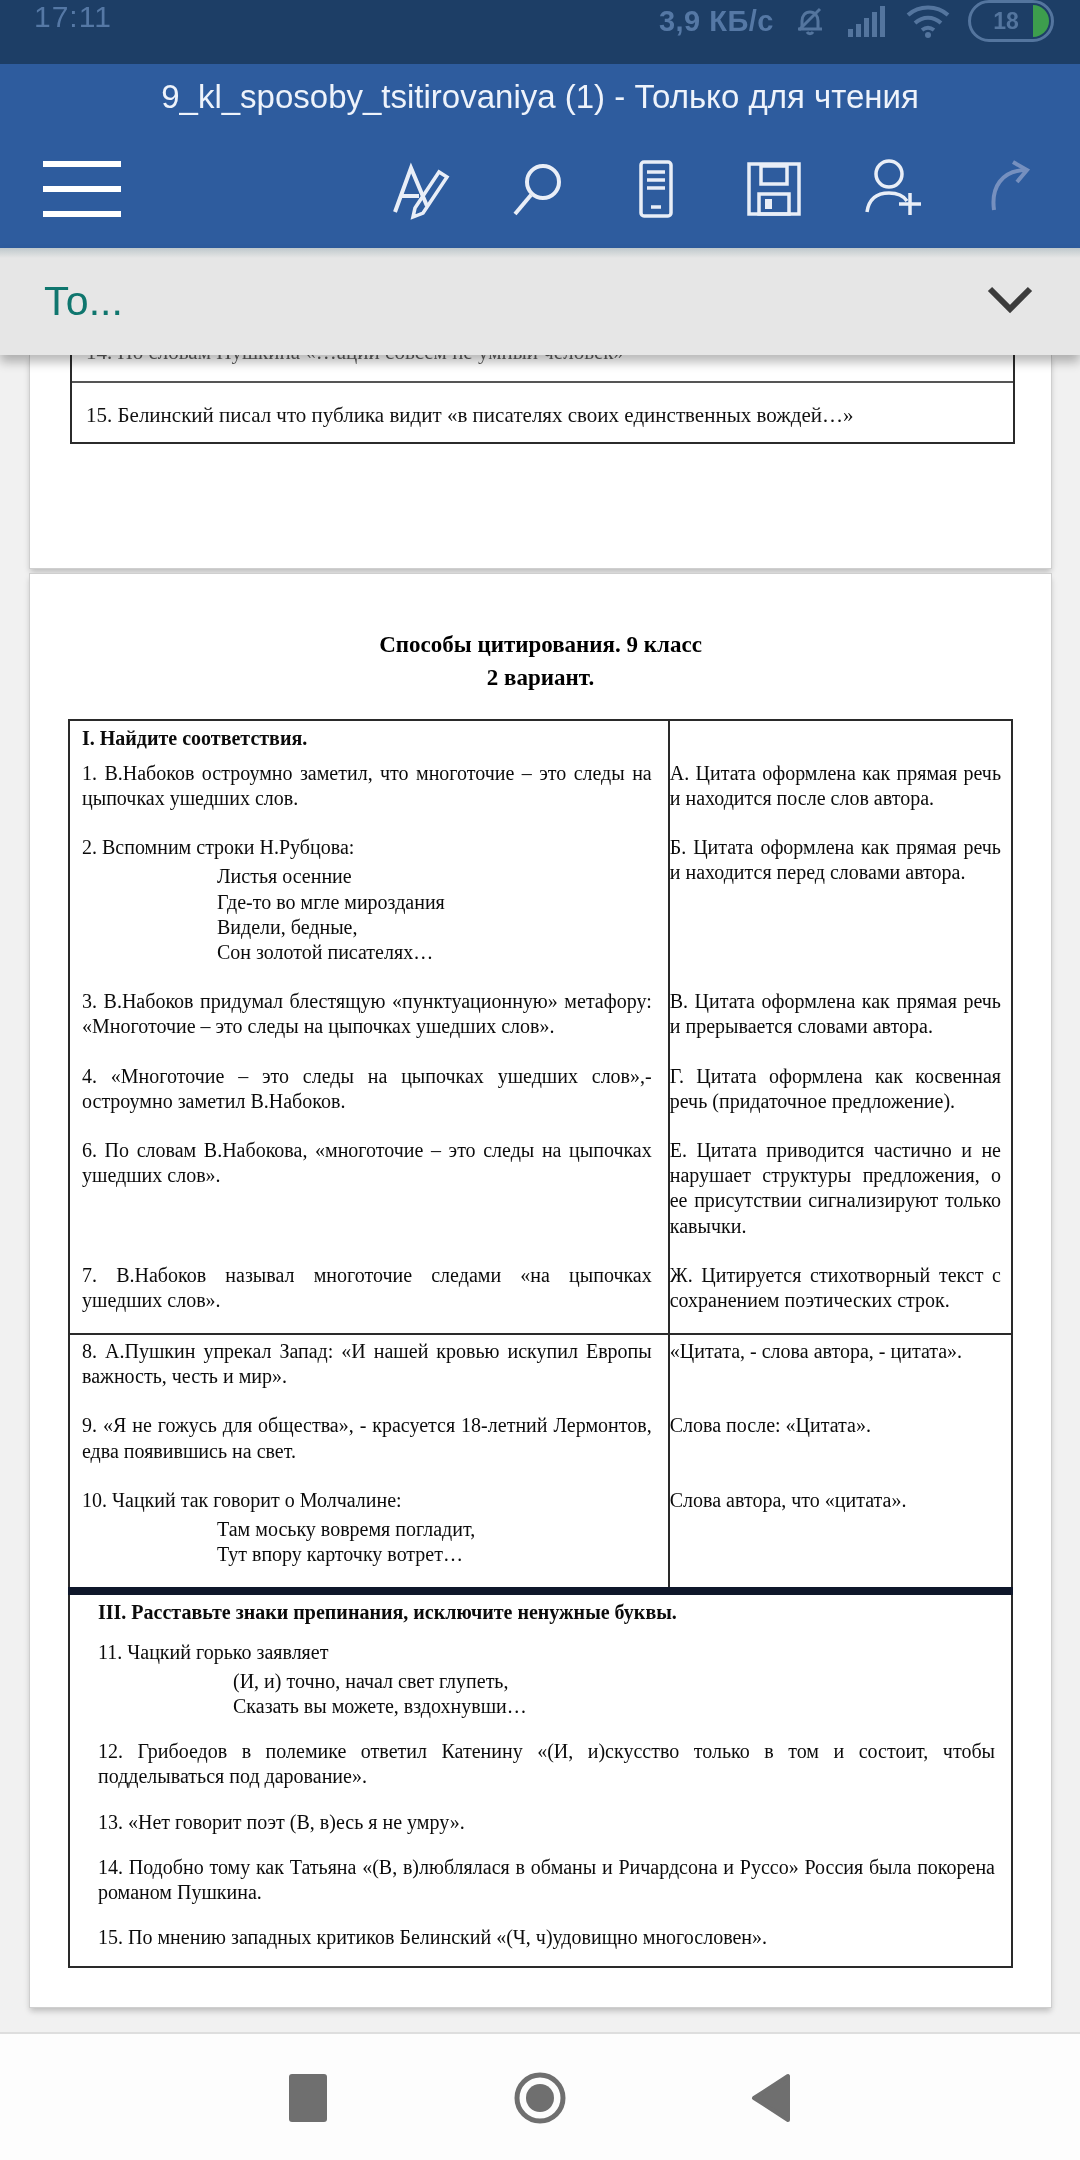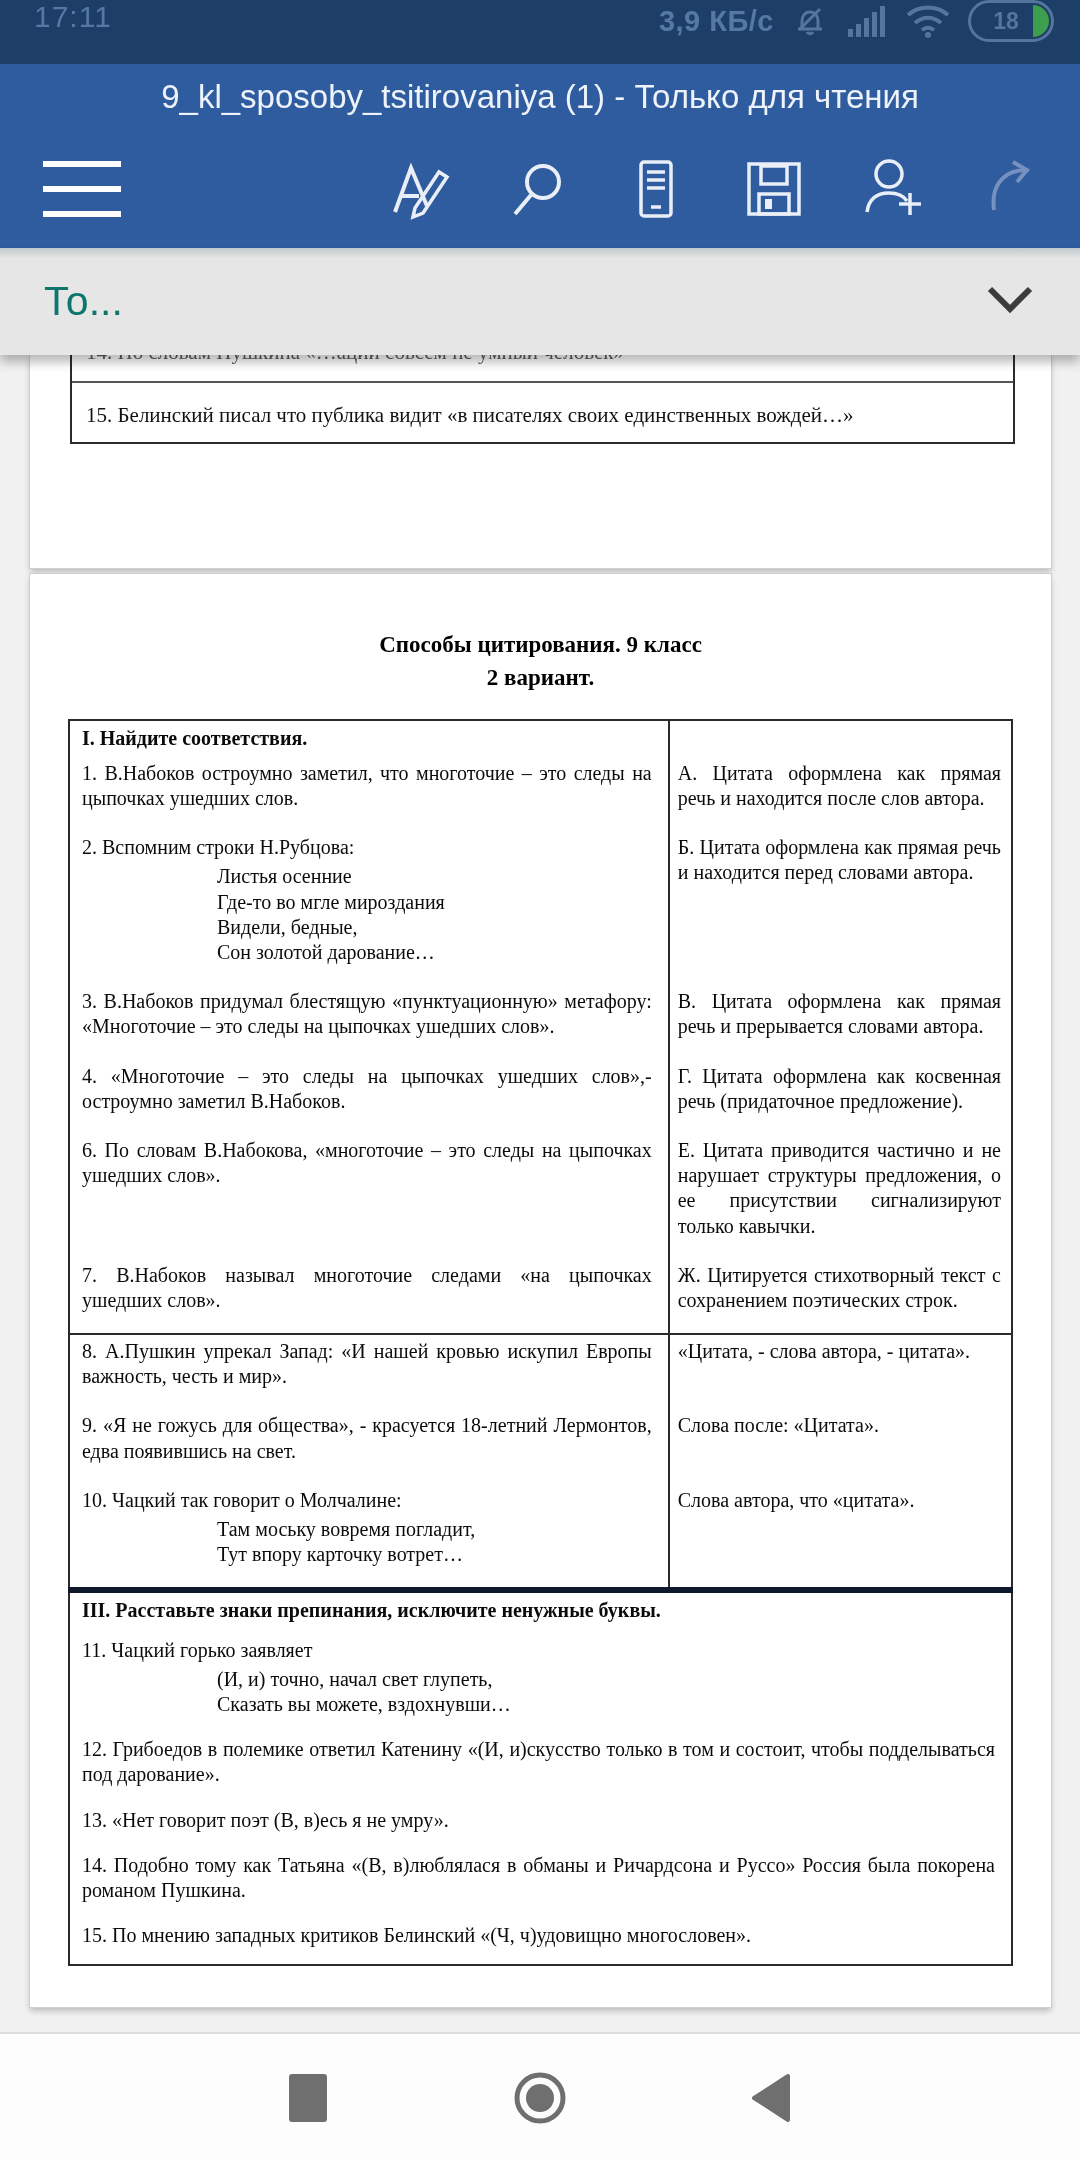--- a/index.html
+++ b/index.html
@@ -70,24 +70,24 @@
     margin-top:54px;text-align:center;font-family:"Liberation Serif",serif;
     font-weight:bold;font-size:23px;color:#000;line-height:1.45;
   }
   .main-table{
     margin:24px auto 0 38px;width:945px;border-collapse:collapse;table-layout:fixed;
     font-family:"Liberation Serif",serif;font-size:20px;color:#0b0b0b;line-height:1.26;
   }
   .main-table{border:2px solid #2a2a2a;}
   .main-table td{vertical-align:top;box-sizing:border-box;}
   td.q-cell{width:63.6%;border-right:2px solid #2a2a2a;padding:4px 16px 20px 12px;text-align:justify;}
-  td.a-cell{padding:4px 10px 20px 8px;text-align:justify;}
+  td.a-cell{padding:4px 10px 20px 0;text-align:justify;}
   tr.sec-header td{font-weight:bold;padding:5px 12px 6px 12px;}
   tbody.sec2 tr:first-child td{border-top:2px solid #2a2a2a;}
-  td.full-cell{border-top:6px solid #0f172a;padding:5px 16px 10px 12px;text-align:justify;}
+  td.full-cell{border-top:8px solid #0f172a;padding:5px 16px 10px 28px;text-align:justify;}
   td.full-cell .sec-title{font-weight:bold;margin-bottom:14px;}
   .verse{margin-left:135px;margin-top:4px;}
   .item-block{margin-bottom:20px;}
   .item-block:last-child{margin-bottom:6px;}
   
   .nav-bar{
     position:absolute;top:2032px;left:0;width:1080px;height:128px;background:#fdfdfd;
     border-top:2px solid #dedede;display:flex;align-items:center;justify-content:center;gap:172px;
   }
   .nav-btn{width:60px;height:60px;display:flex;align-items:center;justify-content:center;}
@@ -234,21 +234,21 @@
             </td>
             <td class="a-cell">А. Цитата оформлена как прямая речь и находится после слов автора.</td>
           </tr>
           <tr>
             <td class="q-cell">
               <div>2. Вспомним строки Н.Рубцова:</div>
               <div class="verse">
                 <div>Листья осенние</div>
                 <div>Где-то во мгле мироздания</div>
                 <div>Видели, бедные,</div>
-                <div>Сон золотой дарование…</div>
+                <div>Сон золотой писателях…</div>
               </div>
             </td>
             <td class="a-cell">Б. Цитата оформлена как прямая речь и находится перед словами автора.</td>
           </tr>
           <tr>
             <td class="q-cell">
               <div>3. В.Набоков придумал блестящую «пунктуационную» метафору: «Многоточие – это следы на цыпочках ушедших слов».</div>
             </td>
             <td class="a-cell">В. Цитата оформлена как прямая речь и прерывается словами автора.</td>
           </tr>

